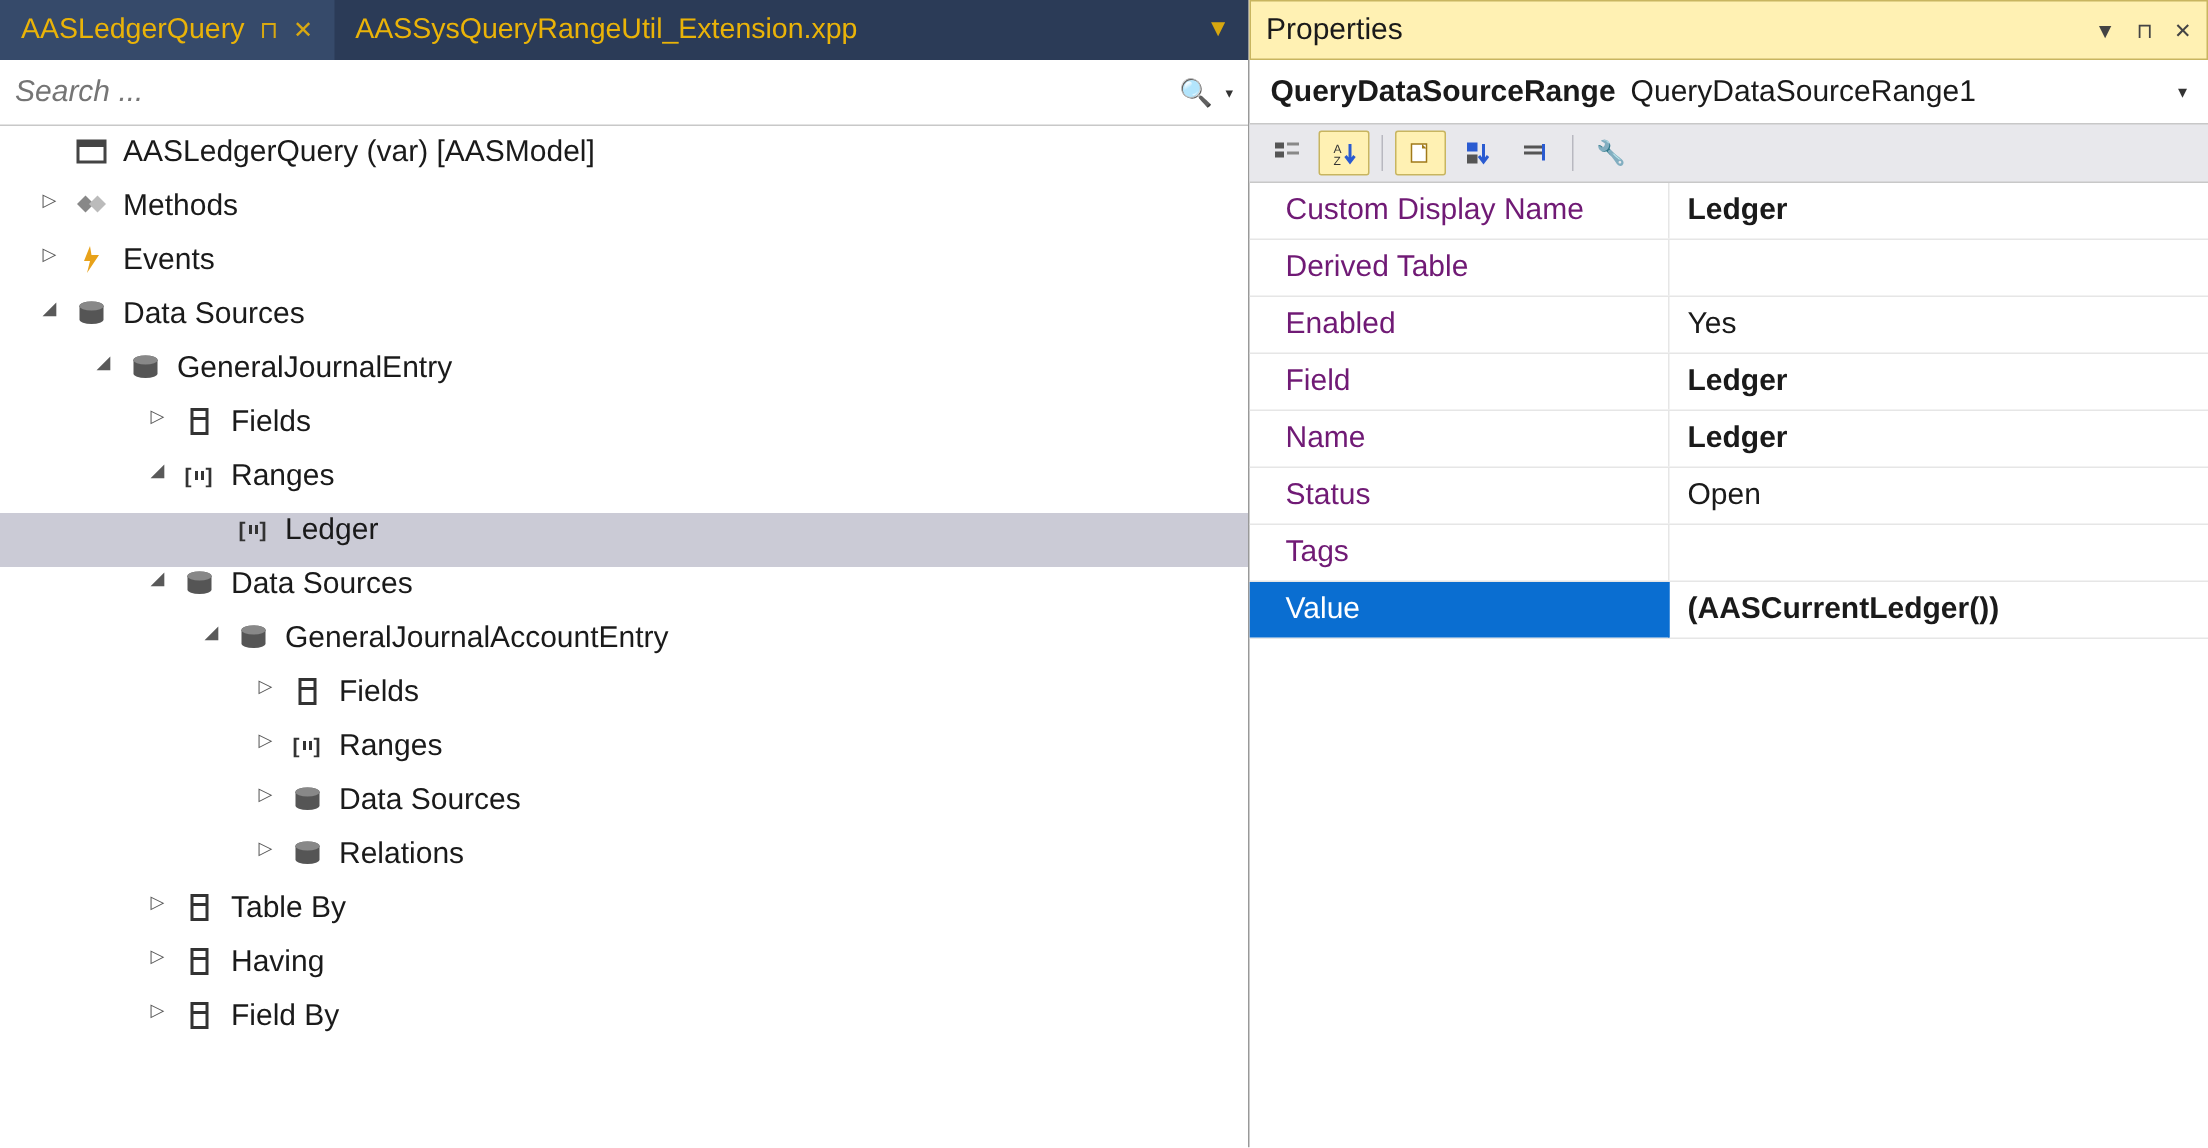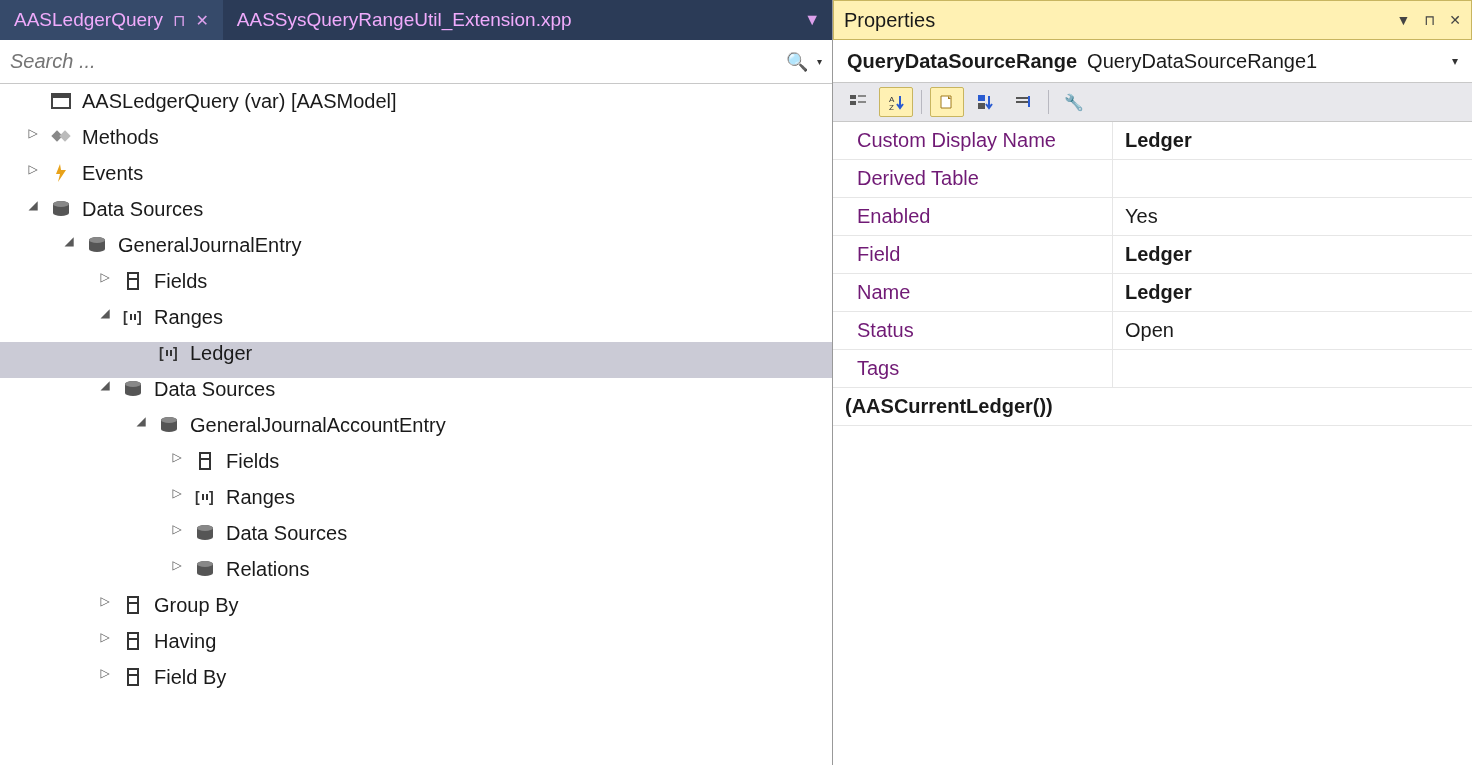--- a/index.html
+++ b/index.html
@@ -15,21 +15,21 @@
   }
   .left-panel { width: 833px; display: flex; flex-direction: column; border-right: 1px solid #999; }
   .right-panel { flex: 1; display: flex; flex-direction: column; }
 
   
   .tab-bar {
     height: 40px;
     background: #2b3b57;
     display: flex;
     align-items: stretch;
-    color: #f0abfc;
+    color: #eab308;
   }
   .tab {
     display: flex;
     align-items: center;
     padding: 0 14px;
     gap: 10px;
     font-size: 19px;
     cursor: pointer;
   }
   .tab.active { background: #364a6a; }
@@ -357,21 +357,21 @@
       </div>
       <div class="tree-row">
         <span class="indent" style="width:90px"></span>
         <span class="expander ">▷</span>
         <span class="node-icon">
           <svg width="22" height="22">
             <rect x="6" y="3" width="10" height="16" fill="#fff" stroke="#333" stroke-width="2"></rect>
             <line x1="6" y1="9" x2="16" y2="9" stroke="#333" stroke-width="2"></line>
           </svg>
         </span>
-        <span class="node-label">Group By</span>
+        <span class="node-label">Table By</span>
       </div>
       <div class="tree-row">
         <span class="indent" style="width:90px"></span>
         <span class="expander ">▷</span>
         <span class="node-icon">
           <svg width="22" height="22">
             <rect x="6" y="3" width="10" height="16" fill="#fff" stroke="#333" stroke-width="2"></rect>
             <line x1="6" y1="9" x2="16" y2="9" stroke="#333" stroke-width="2"></line>
           </svg>
         </span>
@@ -470,16 +470,17 @@
       </div>
       <div class="prop-row">
         <div class="prop-name">Status</div>
         <div class="prop-val">Open</div>
       </div>
       <div class="prop-row">
         <div class="prop-name">Tags</div>
         <div class="prop-val"></div>
       </div>
       <div class="prop-row bold selected">
+        <div class="prop-name">Value</div>
         <div class="prop-val">(AASCurrentLedger())</div>
       </div>
     </div>
 </div>
 
 </body></html>

